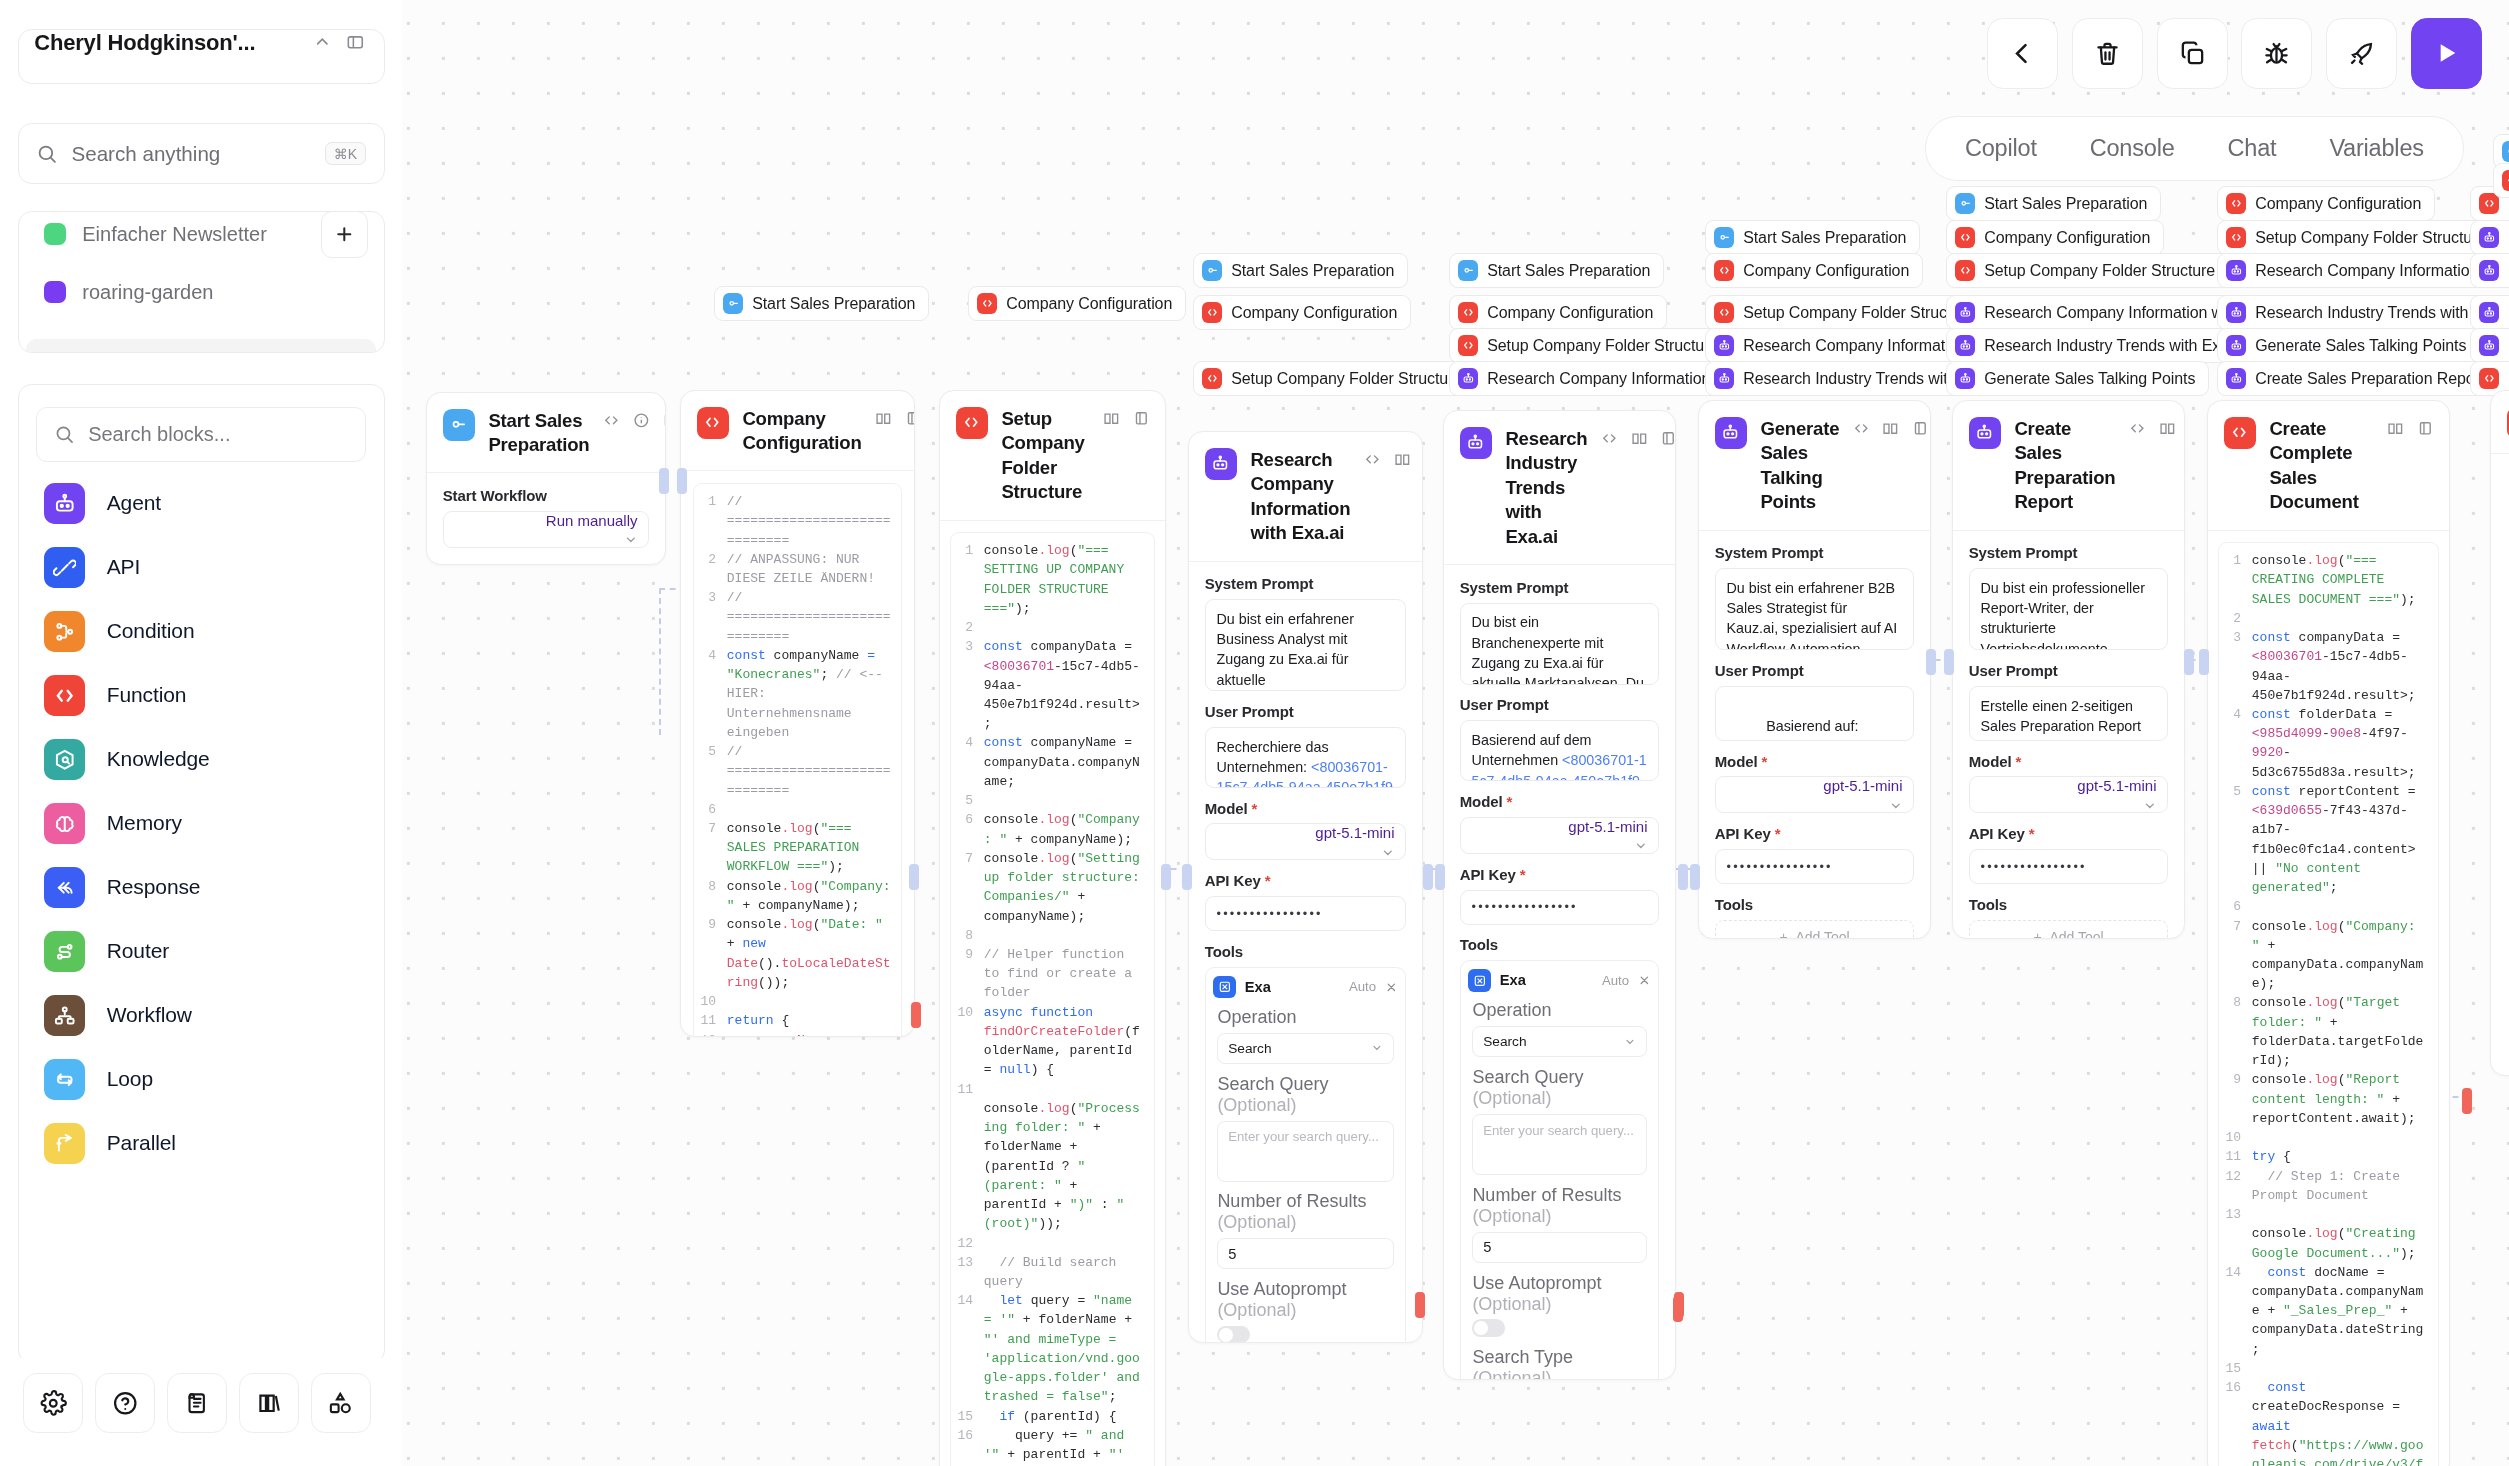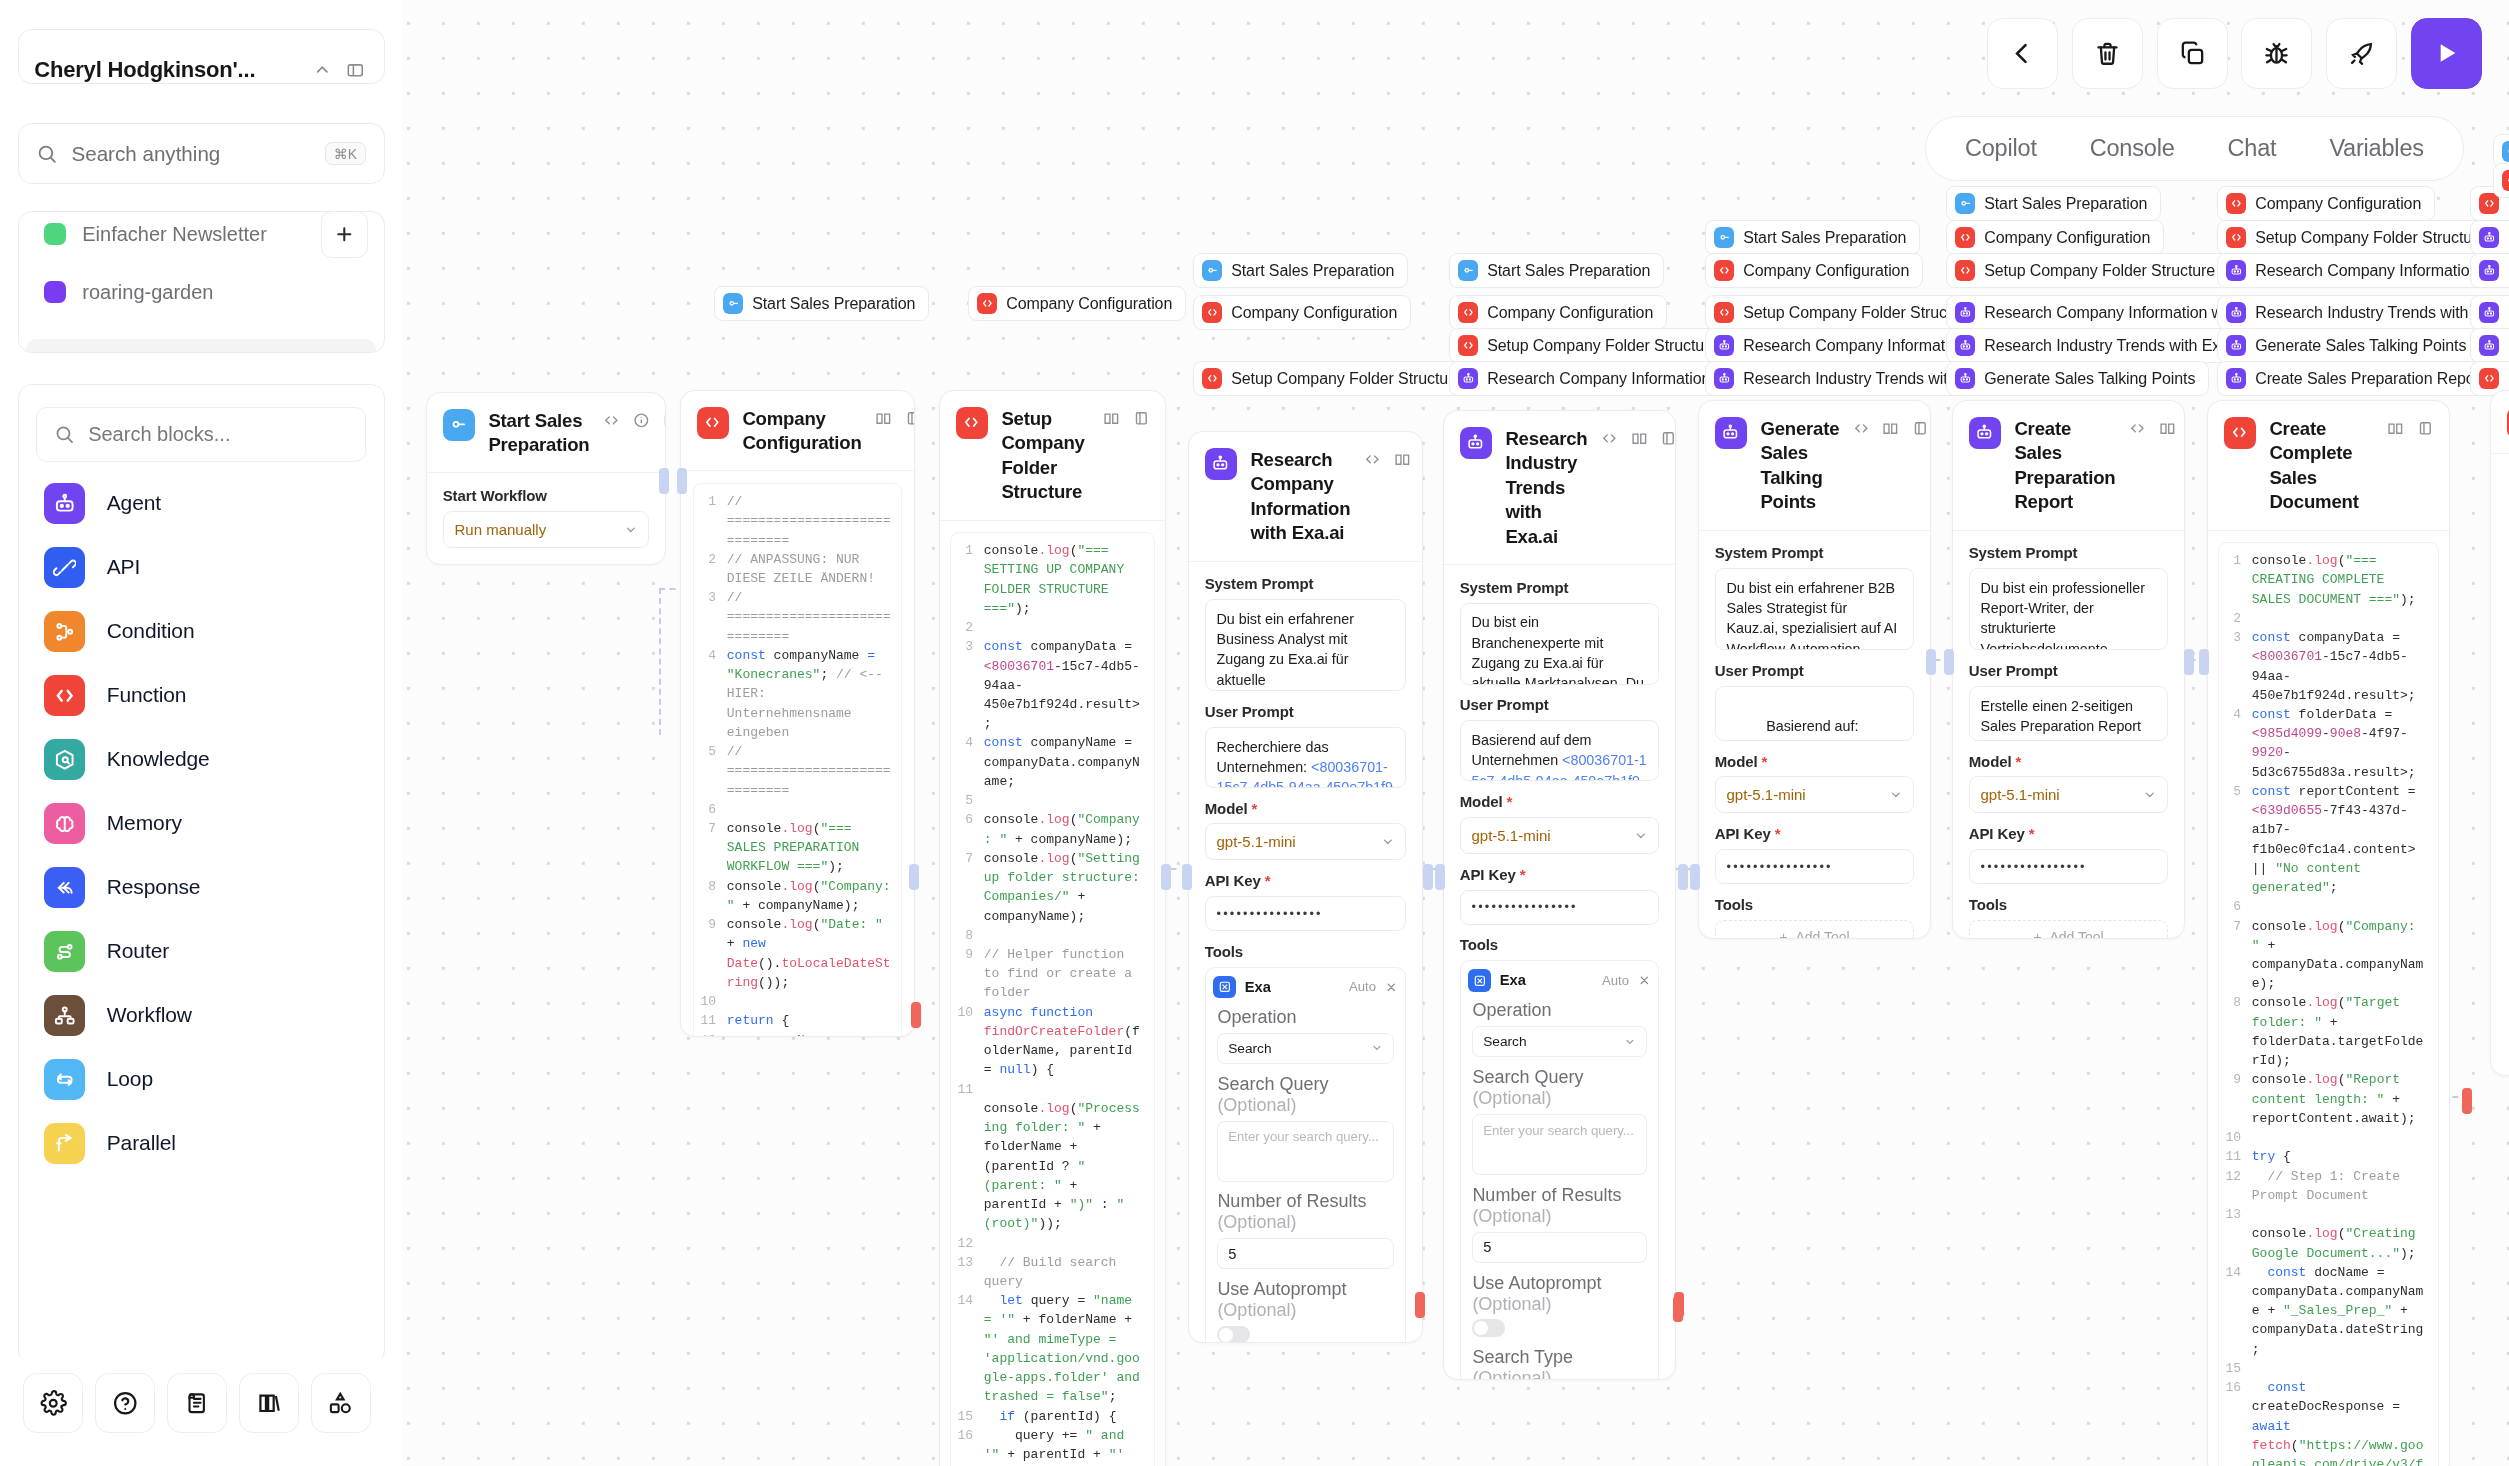--- a/index.html
+++ b/index.html
@@ -23,21 +23,21 @@
   
   .sidebar {
     position: absolute; left: 0; top: 0; width: 402px; height: 1466px;
     background: #ffffff; z-index: 40;
   }
   .sb-card {
     background:#fff; border:1px solid #ebebeb; border-radius:13.7px;
   }
   .ws-header {
     position:absolute; left:17.6px; top:29px; width:367px; height:55px;
-    display:flex; align-items:flex-end; padding:0 15.7px; gap:7.8px;
+    display:flex; align-items:flex-start; padding:0 15.7px; gap:7.8px;
   }
   .ws-title {
     font-size:22px; color:#17171a; font-weight:600; letter-spacing:-0.2px;
     white-space:nowrap; overflow:hidden; flex:1;
   }
   .ws-ic { width:25.5px; height:25.5px; display:flex; align-items:center; justify-content:center; color:#8a8a90; flex:none;}
   .ws-ic svg { width:18.6px; height:18.6px; }
 
   .search-box {
     position:absolute; left:17.6px; top:123px; width:367px; height:61px;
@@ -167,22 +167,22 @@
   .fld-lbl { font-size:15px; color:#29292e; font-weight:600; margin-bottom:6.9px; letter-spacing:-0.1px;}
   .fld-lbl .req { color:#e0453a; font-weight:700; }
   .txtarea {
     border:1px solid #ebebeb; border-radius:8.8px; padding:8.8px 10.8px;
     font-size:14.3px; line-height:1.42; color:#202024; overflow:hidden;
     position:relative; background:#fff;
   }
   .txtarea .ref { color:#4d7ff5; word-break:break-all; }
   .select {
     border:1px solid #ebebeb; border-radius:8.8px; height:37px;
-    display:flex; align-items:center; padding:0 10.8px; font-size:15px;
-    color:#a16207; justify-content:space-between;
+    display:flex; align-items:flex-end; padding:0 10.8px; font-size:15px;
+    color:#4c1d95; justify-content:space-between;flex-direction:column;
   }
   .select .cv { color:#9a9aa1; display:flex; }
   .select .cv svg { width:13.7px; height:13.7px; }
   .pwd {
     border:1px solid #ebebeb; border-radius:8.8px; height:35px;
     display:flex; align-items:center; padding:0 10.8px;
     font-size:12.7px; color:#3a3a40; letter-spacing:2.2px;
   }
   .addtool {
     border:1px dashed #e4e4e6; border-radius:8.8px; height:35px;

